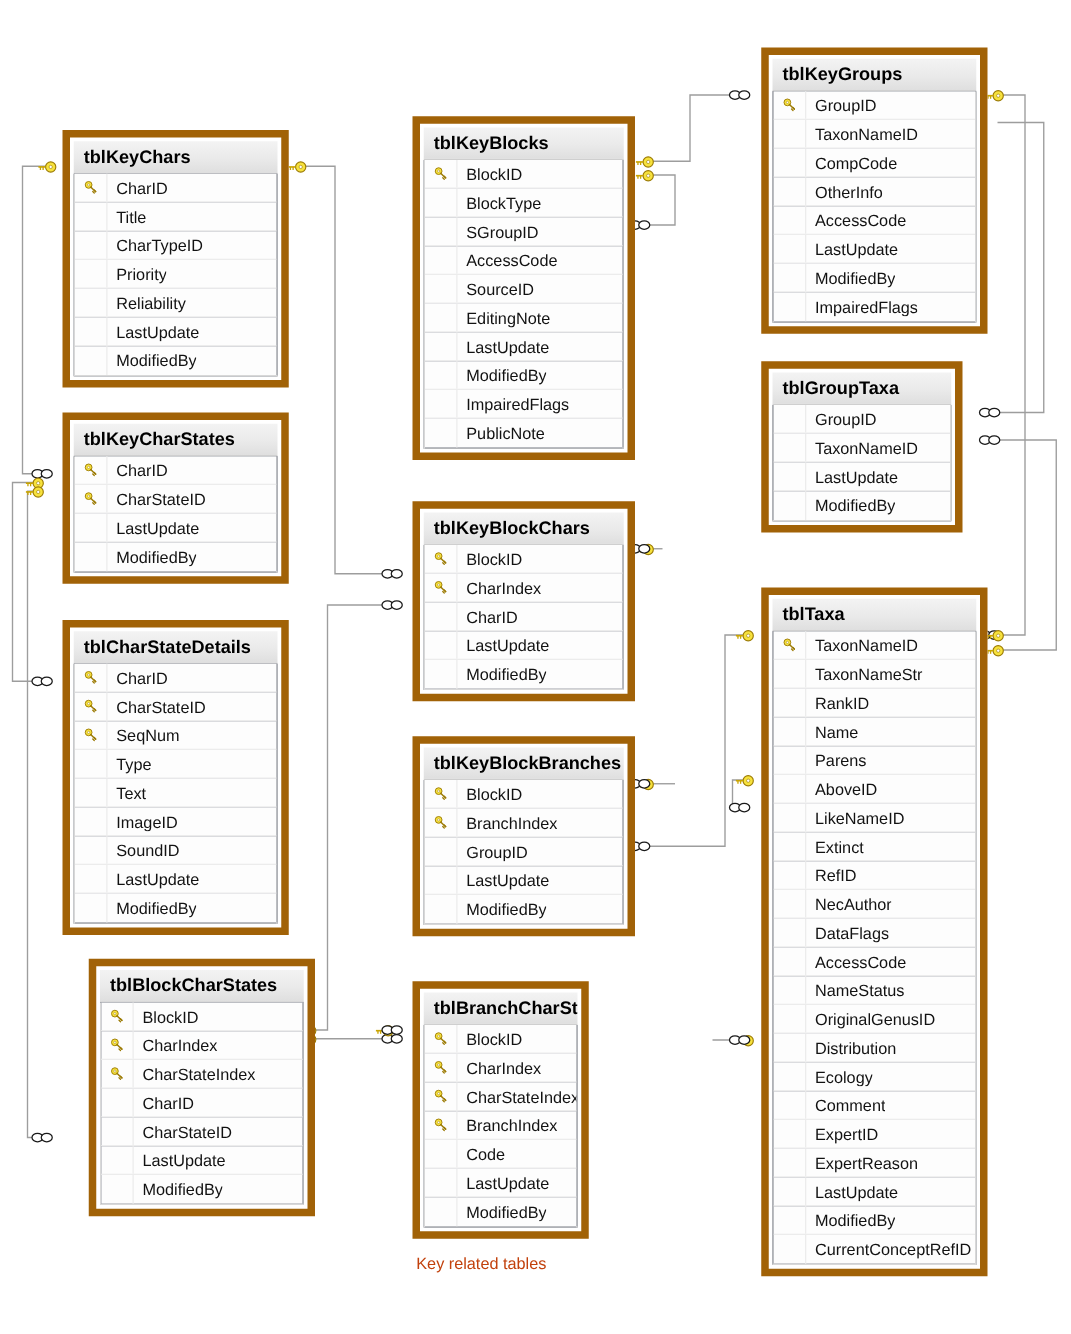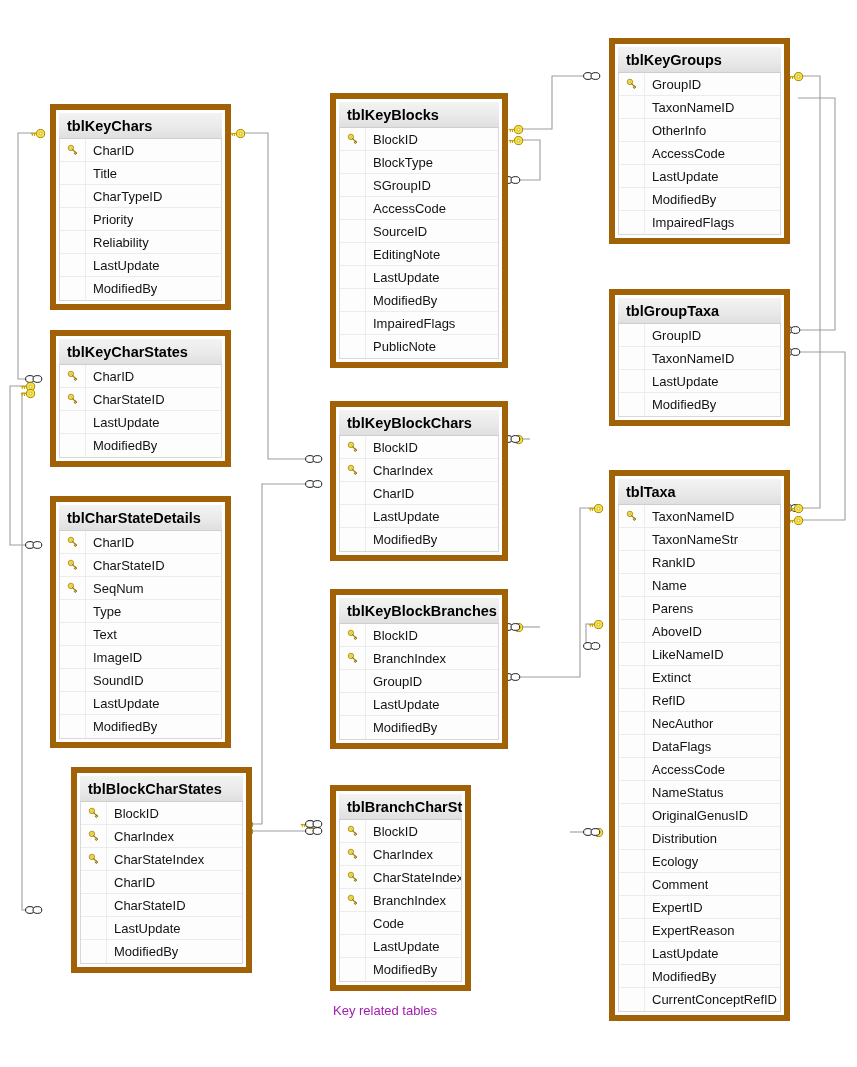--- a/index.html
+++ b/index.html
@@ -72,21 +72,21 @@
   .field-name {
     font-size: 13px;
     color: #121212;
     padding-left: 7px;
     white-space: nowrap;
     overflow: hidden;
   }
   .caption {
     position: absolute;
     font-size: 13px;
-    color: #a21caf;
+    color: #c2410c;
     white-space: nowrap;
     text-align: center;
   }
   .keyico { display:block; }
 </style>
 </head>
 <body>
 
 <div id="canvas">
 
@@ -716,41 +716,45 @@
               </svg>
             </div>
             <div class="field-name">GroupID</div>
           </div>
           <div class="field-row">
             <div class="key-cell"></div>
             <div class="field-name">TaxonNameID</div>
           </div>
           <div class="field-row">
             <div class="key-cell"></div>
+            <div class="field-name">CompCode</div>
+          </div>
+          <div class="field-row">
+            <div class="key-cell"></div>
             <div class="field-name">OtherInfo</div>
           </div>
           <div class="field-row">
             <div class="key-cell"></div>
             <div class="field-name">AccessCode</div>
           </div>
           <div class="field-row">
             <div class="key-cell"></div>
             <div class="field-name">LastUpdate</div>
           </div>
           <div class="field-row">
             <div class="key-cell"></div>
             <div class="field-name">ModifiedBy</div>
           </div>
           <div class="field-row">
             <div class="key-cell"></div>
             <div class="field-name">ImpairedFlags</div>
           </div>
         </div>
       </div>
-      <div class="table-box" style="left: 609px; top: 289px; width: 181px;">
+      <div class="table-box" style="left: 609px; top: 289px; width: 161px;">
         <div class="tbl-header">tblGroupTaxa</div>
         <div class="tbl-body">
           <div class="field-row">
             <div class="key-cell"></div>
             <div class="field-name">GroupID</div>
           </div>
           <div class="field-row">
             <div class="key-cell"></div>
             <div class="field-name">TaxonNameID</div>
           </div>

